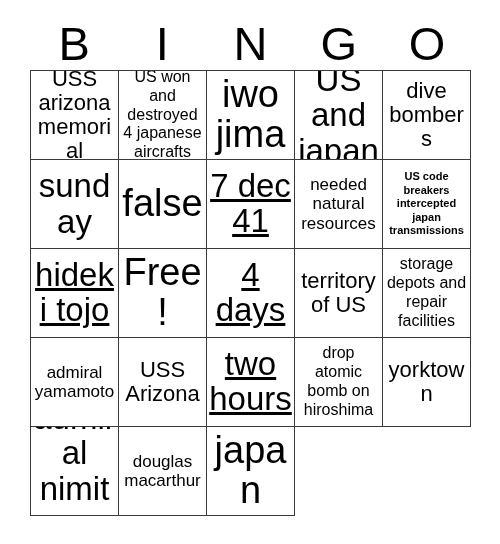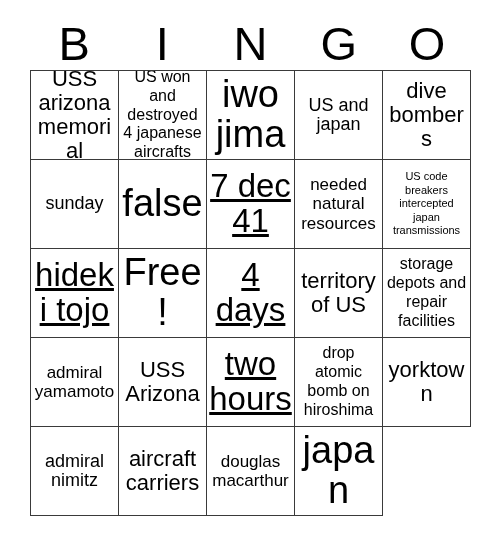--- a/index.html
+++ b/index.html
@@ -76,25 +76,25 @@
     display: block;
     width: 100%;
     line-height: 1.05;
     word-wrap: break-word;
     hyphens: none;
   }
 
   
   .fs-xxl .cell-text { font-size: 38px; line-height: 1.04; }
   .fs-xl  .cell-text { font-size: 33px; line-height: 1.05; text-decoration: underline; }
-  .fs-lg  .cell-text { font-size: 18px; line-height: 1.08; }
+  .fs-lg  .cell-text { font-size: 33px; line-height: 1.08; }
   .fs-md  .cell-text { font-size: 22px; line-height: 1.10; }
   .fs-sm  .cell-text { font-size: 17px; line-height: 1.12; }
   .fs-xs  .cell-text { font-size: 16px; line-height: 1.18; }
-  .fs-xxs .cell-text { font-size: 11px; line-height: 1.22; }
+  .fs-xxs .cell-text { font-size: 11px; line-height: 1.22; font-weight: bold; }
 </style>
 </head>
 <body>
 
 <div class="card">
 
   <div class="header-row">
     <div class="header-cell">B</div>
     <div class="header-cell">I</div>
     <div class="header-cell">N</div>
@@ -159,23 +159,20 @@
       </div>
       <div class="cell fs-xs">
         <span class="cell-text">drop atomic bomb on hiroshima</span>
       </div>
       <div class="cell fs-md">
         <span class="cell-text">yorktown</span>
       </div>
       <div class="cell fs-lg">
         <span class="cell-text">admiral nimitz</span>
       </div>
-      <div class="cell fs-md">
-        <span class="cell-text">aircraft carriers</span>
-      </div>
       <div class="cell fs-sm">
         <span class="cell-text">douglas macarthur</span>
       </div>
       <div class="cell fs-xxl">
         <span class="cell-text">japan</span>
       </div>
     </div>
 
 </div>
 

